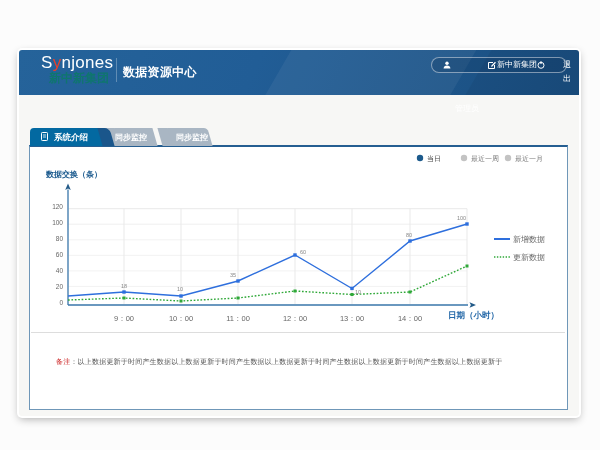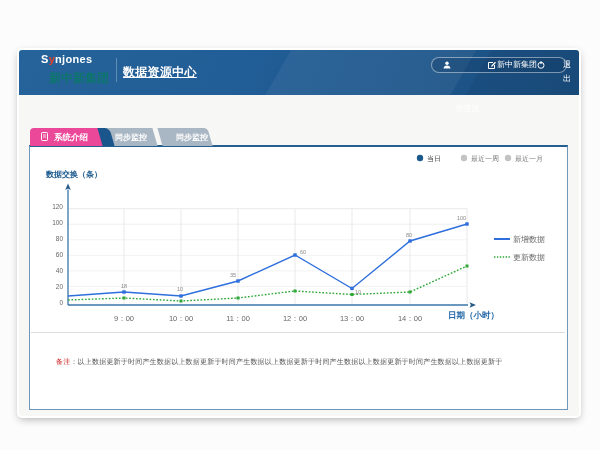--- a/index.html
+++ b/index.html
@@ -5,35 +5,35 @@
   html,body{margin:0;padding:0;}
   body{width:600px;height:450px;overflow:hidden;font-family:"Liberation Sans",sans-serif;
        background:#fcfcfc;}
   .abs{position:absolute;}
   #win{position:absolute;left:19px;top:50px;width:560px;height:366px;background:#f7f7f5;
        border-radius:3px;box-shadow:0 0 0 2px #ffffff, 0 3px 8px rgba(0,0,0,0.32), 0 0 3px rgba(0,0,0,0.14);}
   #hdr{position:absolute;left:0;top:0;width:560px;height:45px;border-radius:3px 3px 0 0;overflow:hidden;
        background:linear-gradient(113deg,#25639a 0%,#215d96 42%,#1a4e7f 100%);}
   #hdr .fx1{position:absolute;left:255px;top:-30px;width:185px;height:120px;background:rgba(255,255,255,0.055);transform:skewX(-30deg);}
   #hdr .fx2{position:absolute;left:455px;top:-30px;width:260px;height:120px;background:rgba(0,0,0,0.05);transform:skewX(-30deg);}
-  #logo-en{position:absolute;left:22px;top:3px;width:80px;color:#fff;font-size:11px;font-weight:bold;letter-spacing:0.3px;}
+  #logo-en{position:absolute;left:22px;top:3px;width:80px;color:#fff;font-size:17px;font-weight:normal;letter-spacing:0.3px;}
   #logo-cn{position:absolute;left:30px;top:19.5px;color:#0f766e;font-size:12px;font-weight:bold;letter-spacing:0px;}
   #vline{position:absolute;left:97px;top:8px;width:1px;height:24px;background:rgba(255,255,255,0.28);}
-  #title{position:absolute;left:104px;top:13.5px;color:#fff;font-size:12px;letter-spacing:0.3px;font-weight:bold;text-decoration:underline;}
+  #title{position:absolute;left:104px;top:13.5px;color:#fff;font-size:12px;letter-spacing:0.3px;font-weight:bold;}
   #pill{position:absolute;left:412px;top:6.5px;width:134px;height:14px;border:1px solid rgba(255,255,255,0.45);
         border-radius:8px;background:rgba(10,40,70,0.18);color:#fff;font-size:8px;line-height:14.5px;}
   #pill span{position:absolute;top:0;}
   #nav{position:absolute;left:0;top:45px;width:560px;height:18px;
        background:linear-gradient(180deg,#ffffff 0%,#f5f5f5 70%,#e8e8e8 100%);
        box-shadow:0 2px 3px rgba(0,0,0,0.18);}
   .navitem{position:absolute;top:3.5px;font-size:9px;font-weight:bold;color:#1b5a8e;}
   .navsep{position:absolute;top:4px;width:1px;height:10px;background:#c8c8c8;}
   
   .tab{position:absolute;height:18px;color:#fff;font-weight:bold;font-size:8.5px;white-space:nowrap;}
-  #tab1{left:11px;top:77.5px;width:76px;background:#ec4899;border-radius:4px 6px 0 0;
+  #tab1{left:11px;top:77.5px;width:76px;background:#0369a1;border-radius:4px 6px 0 0;
         transform:skewX(0deg);z-index:3;}
   #tab1 .slant{position:absolute;right:-6px;top:0;width:12px;height:18px;background:#1a568b;transform:skewX(16deg);border-radius:0 5px 0 0;}
   #tab2{left:93px;top:77.5px;width:38px;background:#a9b6c3;z-index:2;border-radius:3px 3px 0 0;font-size:8px;}
   #tab2 .slant{position:absolute;right:-5px;top:0;width:10px;height:18px;background:#a9b6c3;transform:skewX(16deg);}
   #tab2 .slantl{position:absolute;left:-5px;top:0;width:10px;height:18px;background:#a9b6c3;transform:skewX(16deg);}
   #tab3{left:146px;top:77.5px;width:40px;background:#a9b6c3;z-index:1;border-radius:3px 3px 0 0;font-size:8px;}
   #tab3 .slant{position:absolute;right:-5px;top:0;width:10px;height:18px;background:#a9b6c3;transform:skewX(16deg);border-radius:0 4px 0 0;}
   #tab3 .slantl{position:absolute;left:-5px;top:0;width:10px;height:18px;background:#a9b6c3;transform:skewX(16deg);}
   #panel{position:absolute;left:10px;top:94.5px;width:537px;height:262px;background:#fff;
          border:1px solid #6f97b8;border-top:2px solid #255e91;}

